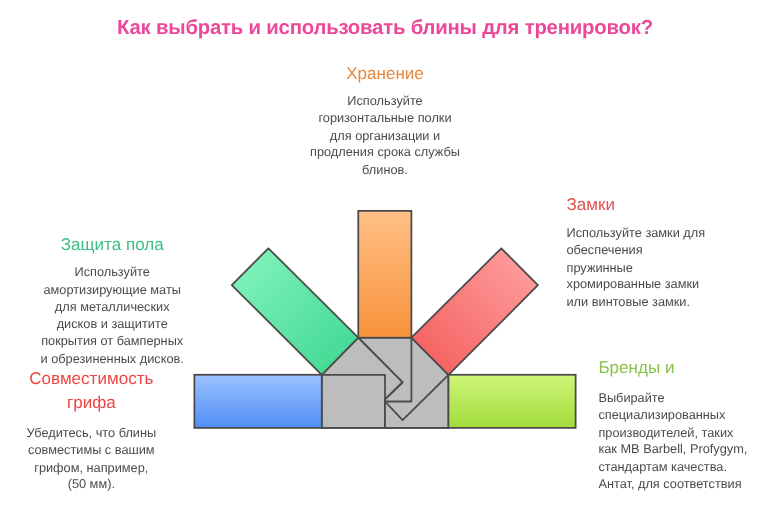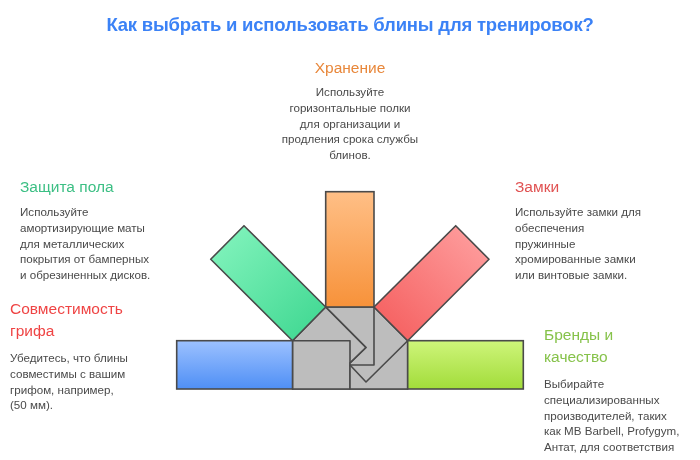--- a/index.html
+++ b/index.html
@@ -1,23 +1,23 @@
 <!DOCTYPE html>
 <html><head>
   <meta charset="utf-8">
   <style>
     html, body { margin: 0; padding: 0; background: #ffffff; }
     body { width: 700px; height: 460px; position: relative; overflow: hidden;
            font-family: "Liberation Sans", "DejaVu Sans", sans-serif; color: #444; }
     .title { position: absolute; left: 0; top: 14px; width: 700px; text-align: center;
-             font-size: 18.5px; font-weight: bold; color: #3b82f6; letter-spacing: -0.2px; }
+             font-size: 18.5px; font-weight: bold; color: #ec4899; letter-spacing: -0.2px; }
     .block { position: absolute; }
     .head { font-size: 15.5px; line-height: 22px; }
     .desc { font-size: 11.6px; line-height: 15.8px; color: #4a4a4a; margin-top: 7px; }
-    .right-al { text-align: left; }
+    .right-al { text-align: center; margin-top: 36px; }
     .center-al { text-align: center; }
     .left-al { text-align: left; }
     svg.graphic { position: absolute; left: 0; top: 0; }
   </style>
 </head>
 <body>
 
 <div class="title">Как выбрать и использовать блины для тренировок?</div>
 
 <svg class="graphic" width="700" height="460" viewBox="0 0 700 460">
@@ -70,20 +70,21 @@
     <div>блинов.</div>
   </div>
 </div>
 
 <div class="block right-al" style="left:20px; top:176px; width:164px;">
   <div class="head" style="color:#3cbf84;">Защита пола</div>
   <div class="desc" style="margin-top:6px;">
     <div>Используйте</div>
     <div>амортизирующие маты</div>
     <div>для металлических</div>
+    <div>дисков и защитите</div>
     <div>покрытия от бамперных</div>
     <div>и обрезиненных дисков.</div>
   </div>
 </div>
 
 <div class="block right-al" style="left:10px; top:298px; width:146px;">
   <div class="head" style="color:#ef4444;">
     <div>Совместимость</div>
     <div>грифа</div>
   </div>
@@ -102,23 +103,22 @@
     <div>обеспечения</div>
     <div>пружинные</div>
     <div>хромированные замки</div>
     <div>или винтовые замки.</div>
   </div>
 </div>
 
 <div class="block left-al" style="left:544px; top:292px; width:156px;margin-top:32px;">
   <div class="head" style="color:#86c24a;">
     <div>Бренды и</div>
-    <div>качество</div>
   </div>
   <div class="desc" style="margin-top:8px;">
     <div>Выбирайте</div>
     <div>специализированных</div>
     <div>производителей, таких</div>
     <div>как MB Barbell, Profygym,</div>
+    <div>стандартам качества.</div>
     <div>Антат, для соответствия</div>
-    <div>стандартам качества.</div>
   </div>
 </div>
 
 </body></html>

